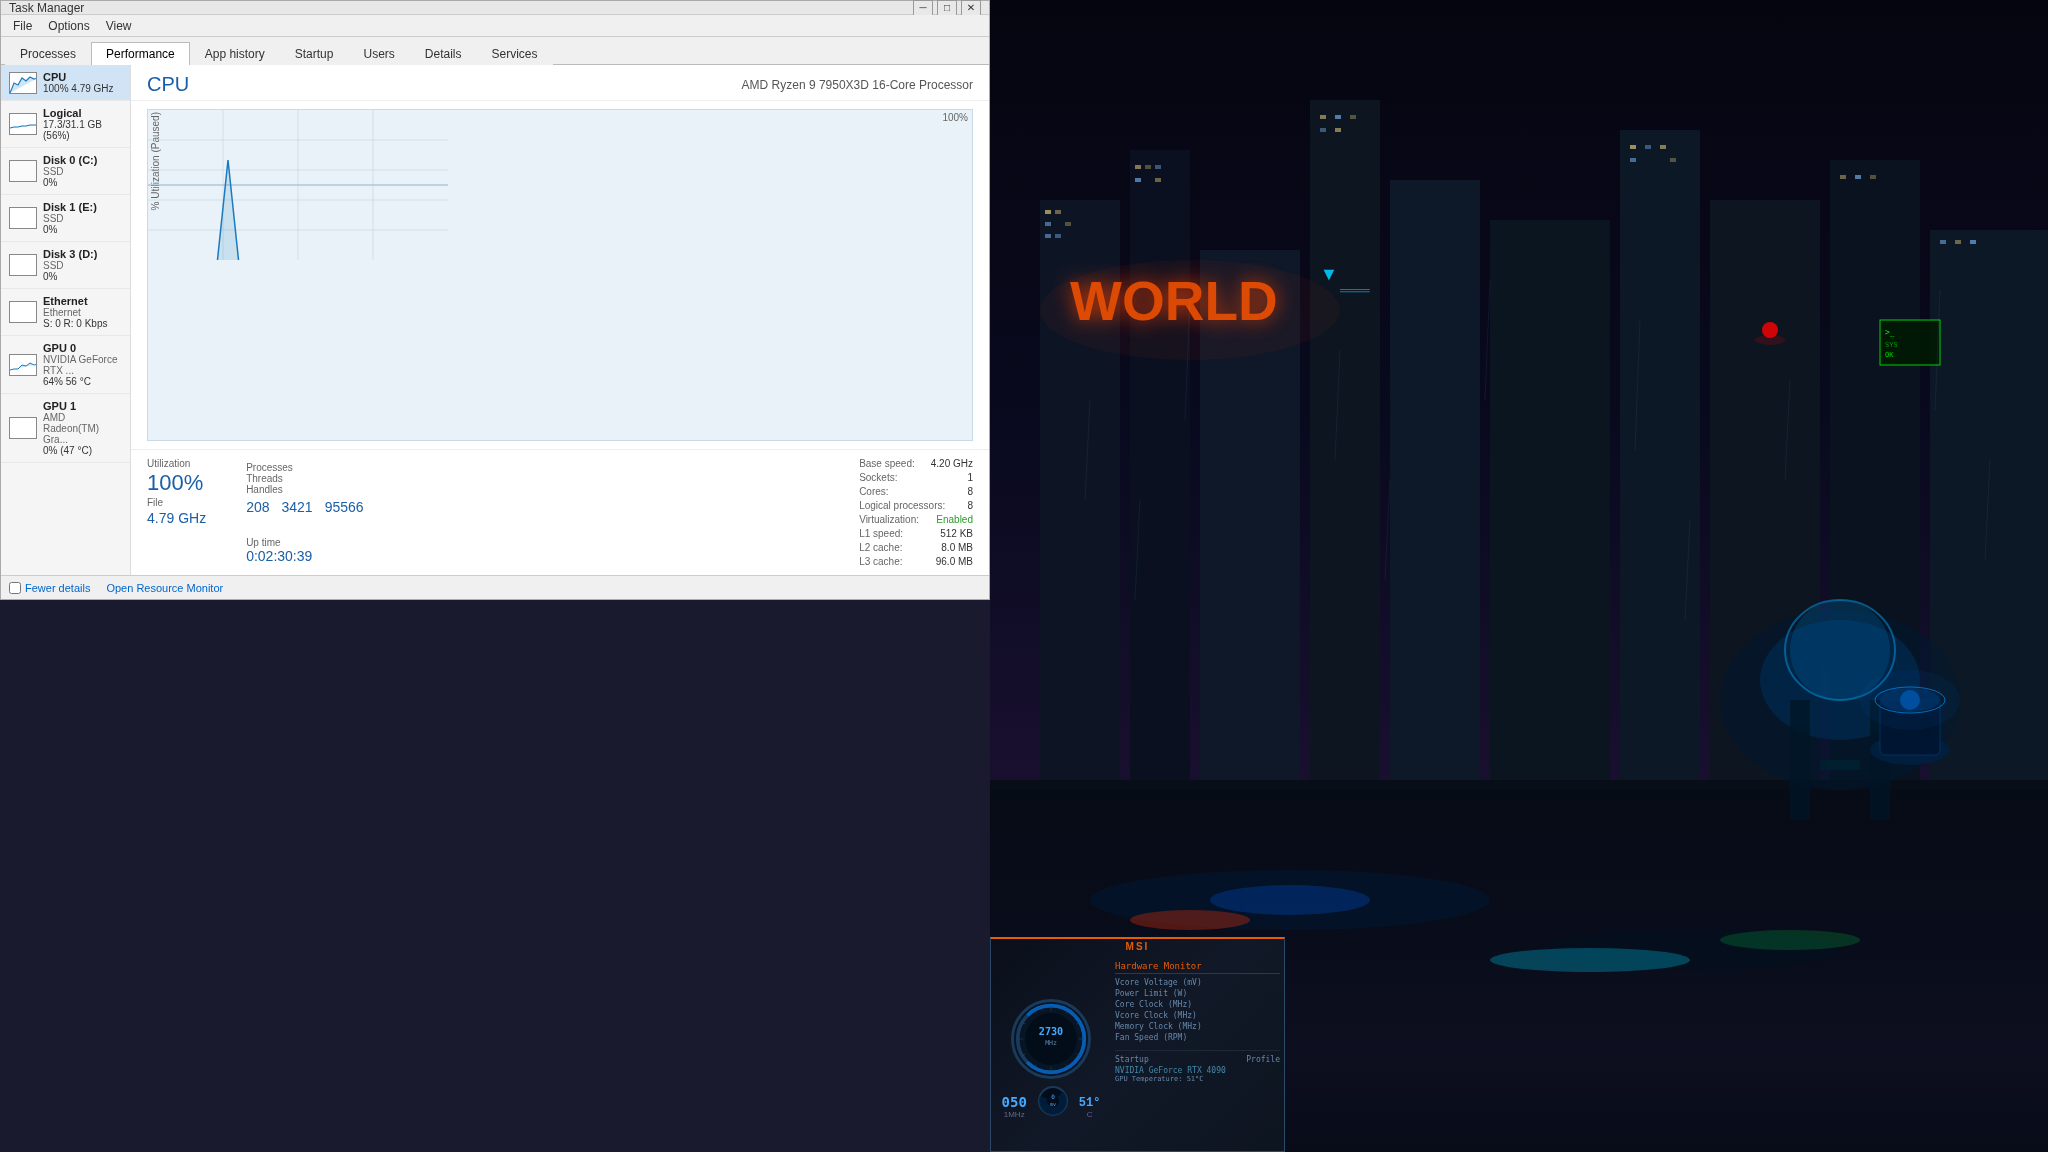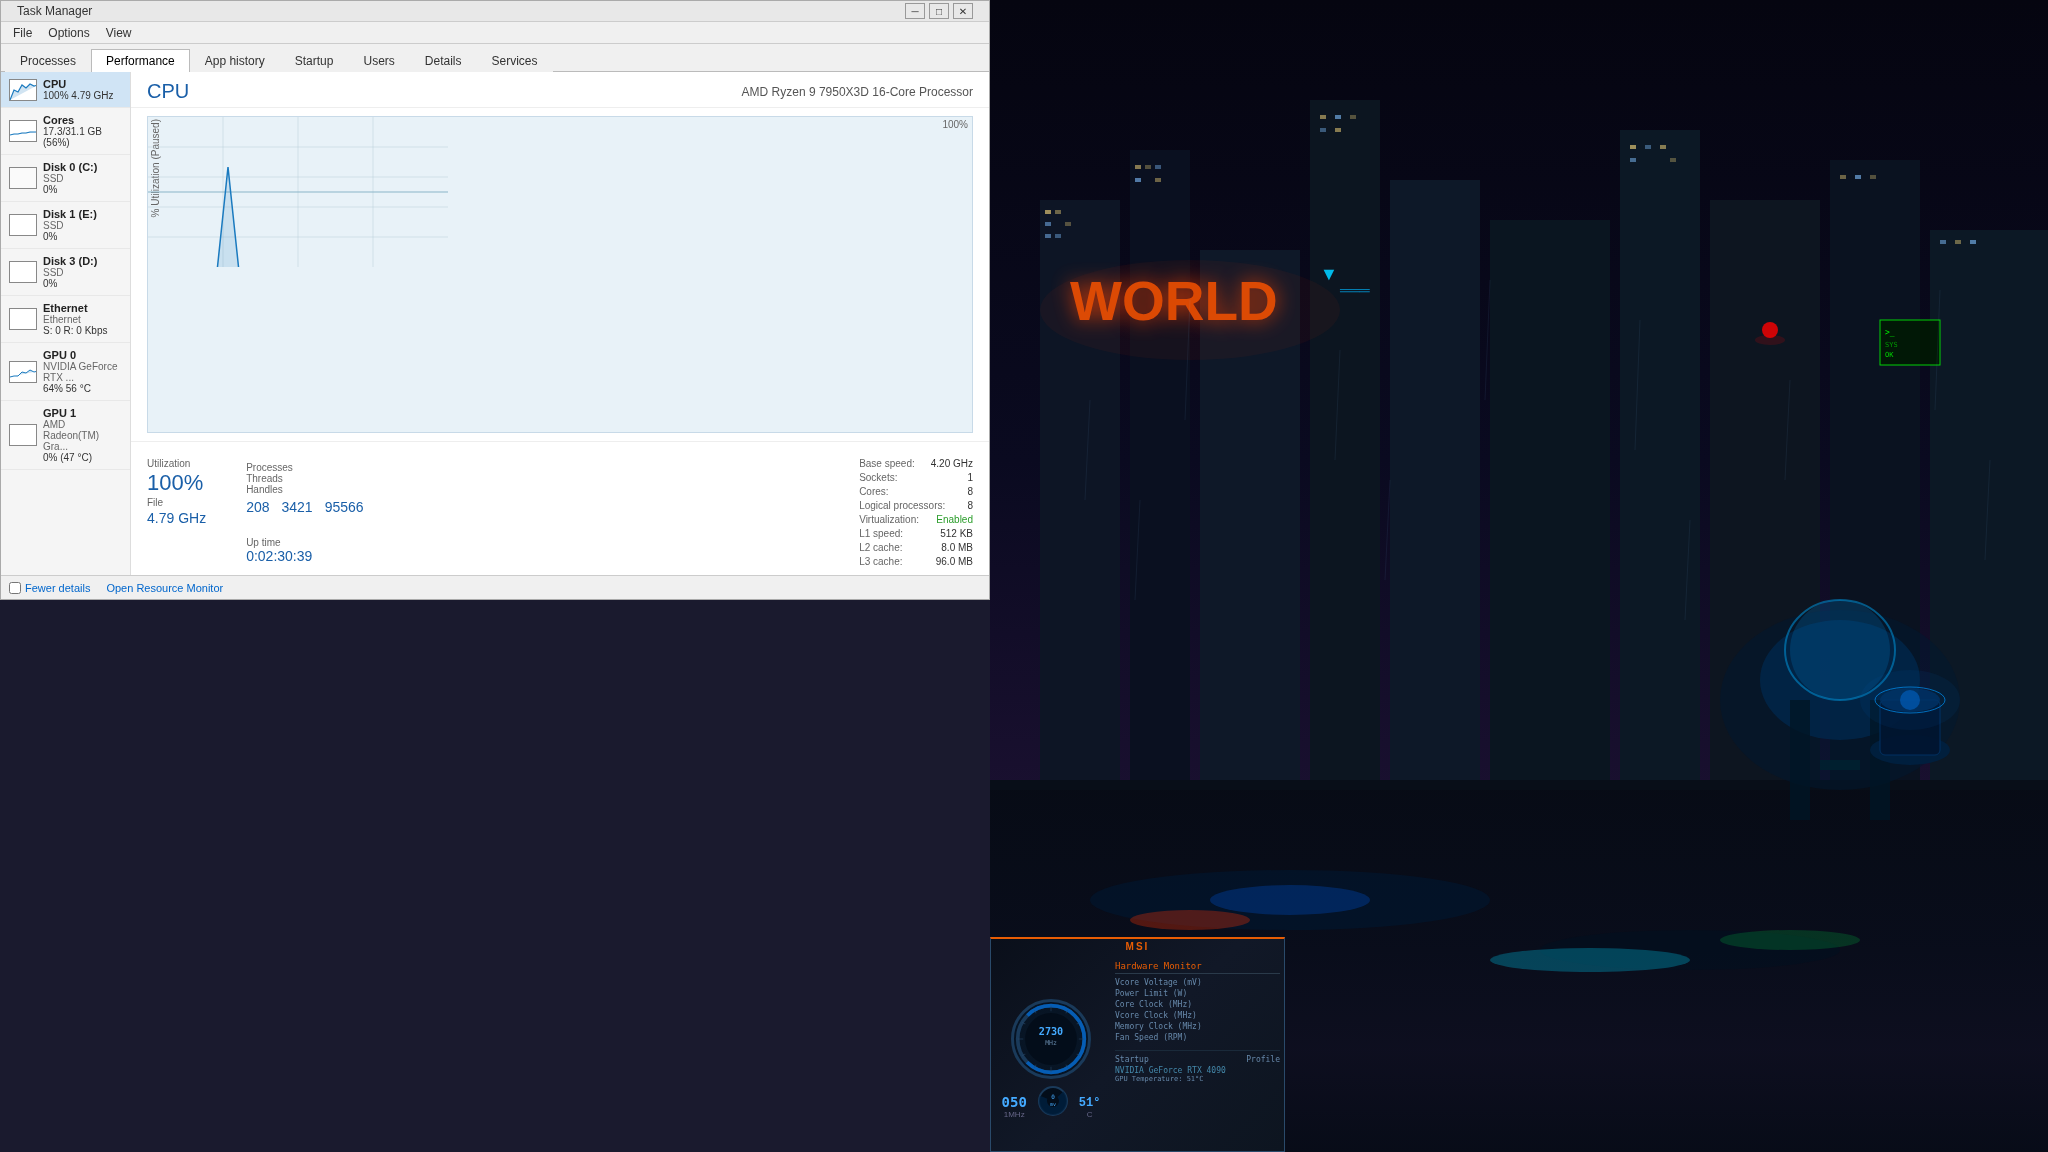--- a/index.html
+++ b/index.html
@@ -21,24 +21,24 @@
       height: 600px;
       background: #f0f0f0;
       border: 1px solid #aaa;
       display: flex;
       flex-direction: column;
     }
 
     
     .title-bar {
       background: #e8e8e8;
-      height: 21px;
+      height: 14px;
       display: flex;
       align-items: center;
-      padding: 0 16px;
+      padding: 0 8px;
       border-bottom: 1px solid #ccc;
       flex-shrink: 0;
     }
     .title-bar-text {
       font-size: 12px;
       color: #333;
       flex: 1;
     }
     .title-bar-controls {
       display: flex;
@@ -203,21 +203,21 @@
       writing-mode: vertical-lr;
       transform: rotate(180deg);
     }
     .graph-grid {
       position: absolute;
       top: 0; left: 0; right: 0; bottom: 0;
     }
 
     
     .stats-area {
-      padding: 16px 16px 8px 16px;
+      padding: 8px 16px 8px 16px;
       display: flex;
       gap: 40px;
       flex-shrink: 0;
       border-top: 1px solid #eee;
     }
     .stats-col { display: flex; flex-direction: column; gap: 2px; }
     .stat-label { font-size: 10px; color: #666; }
     .stat-value { font-size: 22px; font-weight: 300; color: #1a5fa8; line-height: 1.1; }
     .stat-value-sm { font-size: 14px; font-weight: 400; color: #1a5fa8; }
     .stat-row { display: flex; gap: 16px; margin-top: 4px; }
@@ -403,21 +403,21 @@
 
       <div class="sidebar-item">
         <div class="sidebar-icon">
           <div class="mini-graph">
             <svg width="28" height="22" viewBox="0 0 28 22">
               <polyline points="0,14 4,13 8,13 12,12 16,12 20,11 24,11 28,11" fill="rgba(26,122,191,0.2)" stroke="#1a7abf" stroke-width="1.2"></polyline>
             </svg>
           </div>
         </div>
         <div class="sidebar-info">
-          <div class="sidebar-name">Cores</div>
+          <div class="sidebar-name">Logical</div>
           <div class="sidebar-val">17.3/31.1 GB (56%)</div>
         </div>
       </div>
 
       <div class="sidebar-item">
         <div class="sidebar-icon">
           <div class="mini-graph" style="background:#fff8;">
             <svg width="28" height="22" viewBox="0 0 28 22">
               <polyline points="0,21 28,21" fill="none" stroke="#1a7abf" stroke-width="1"></polyline>
             </svg>

